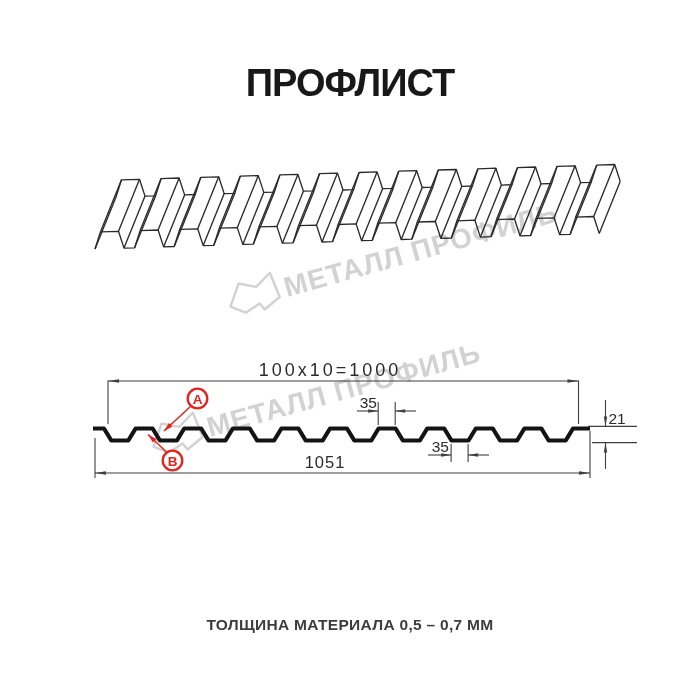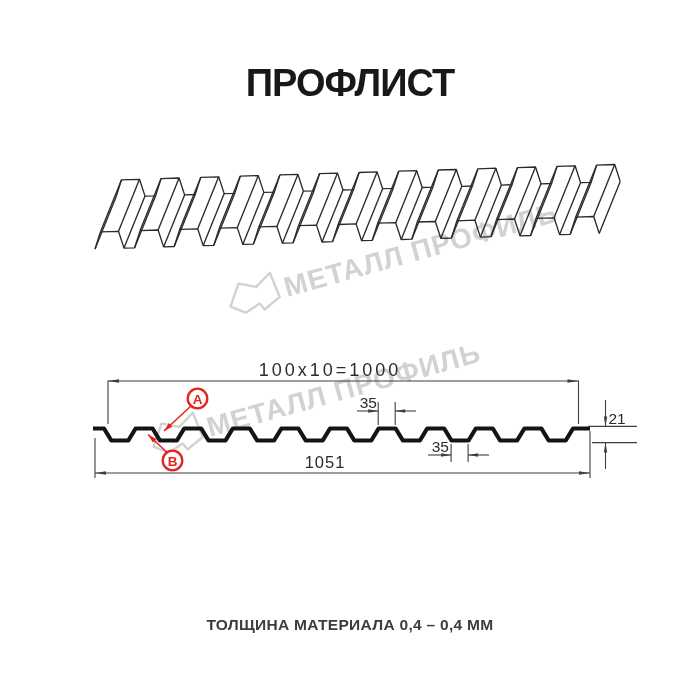--- a/index.html
+++ b/index.html
@@ -140,13 +140,13 @@
         <text x="197.5" y="403.5" text-anchor="middle" font-size="13.5" font-weight="bold" fill="#e3231d">А</text>
       </g>
     <g>
         <line x1="167" y1="452.5" x2="148" y2="434.5" stroke="#e3231d" stroke-width="1.5"></line>
       <polygon points="148,434.5 156.3,438.9 152.8,442.5" fill="#e3231d"></polygon>
         <circle cx="172.5" cy="460.5" r="9.8" fill="#ffffff" stroke="#e3231d" stroke-width="2.3"></circle>
         <text x="172.5" y="465.5" text-anchor="middle" font-size="13.5" font-weight="bold" fill="#e3231d">В</text>
       </g>
   </svg>
 
-<div class="caption">ТОЛЩИНА МАТЕРИАЛА 0,4 – 0,4 ММ</div>
+<div class="caption">ТОЛЩИНА МАТЕРИАЛА 0,5 – 0,7 ММ</div>
 
 </body></html>

